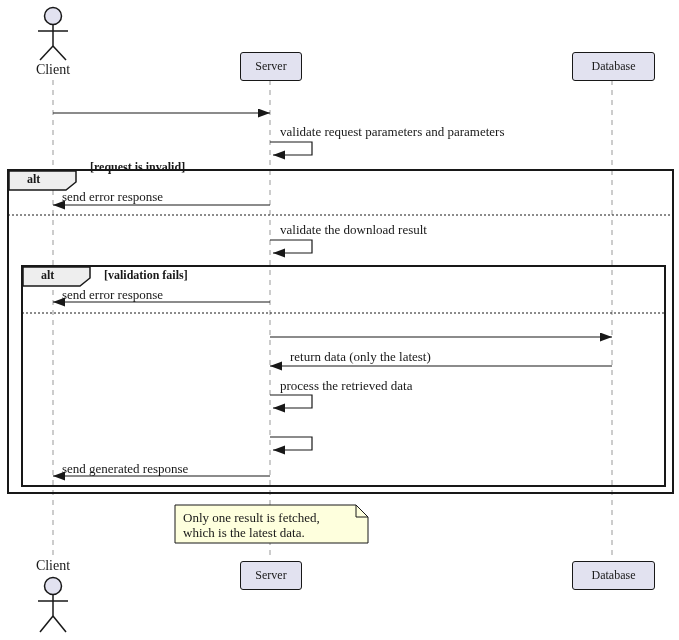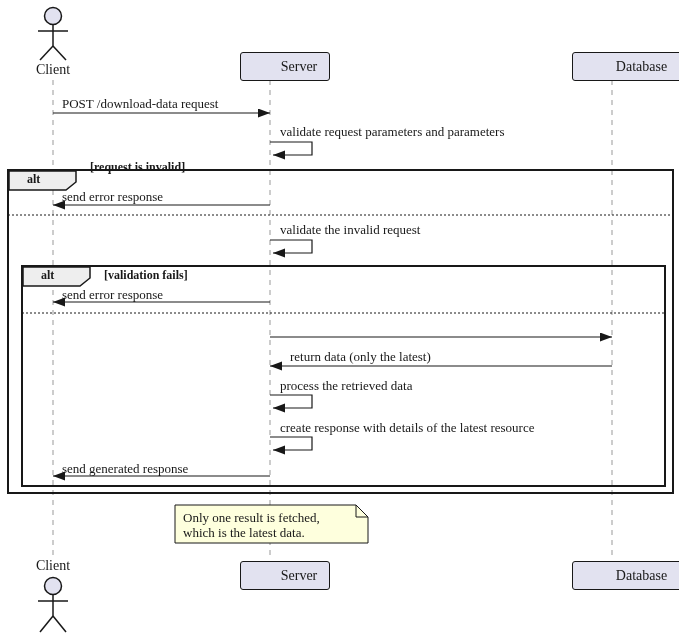--- a/index.html
+++ b/index.html
@@ -8,21 +8,21 @@
     font-family:Liberation Serif, serif;color:#181818;
   }
   .overlay{position:absolute;left:0;top:0;}
   .txt{position:absolute;white-space:nowrap;}
   .msg{font-size:13px;line-height:15px;}
   .op{font-size:12px;font-weight:bold;line-height:14px;}
   .cond{font-size:12px;font-weight:bold;line-height:14px;}
   .pname{font-size:14px;line-height:16px;text-align:center;}
   .pbox{
     position:absolute;background:#E2E2F0;border:1px solid #181818;border-radius:3px;
-    display:flex;align-items:center;justify-content:center;font-size:14px;padding-left:28px;
+    display:flex;align-items:center;justify-content:center;font-size:12px;
   }
   .note-line{font-size:13px;line-height:15px;}
 </style>
 </head>
 <body>
 
 <div class="canvas">
 
   <svg class="overlay" width="679" height="640" viewBox="0 0 679 640">
     <defs>
@@ -84,28 +84,26 @@
     <g>
       <path d="M175,505 H356 L368,517 V543 H175 Z" fill="#FEFFDD" stroke="#181818" stroke-width="1"></path>
       <path d="M356,505 V517 H368" fill="none" stroke="#181818" stroke-width="1"></path>
     </g>
   </svg>
 
   <div class="txt pname" style="left:13px;top:62px;width:80px;">Client</div>
   <div class="pbox" style="left:240px;top:52px;width:60px;height:27px;">Server</div>
   <div class="pbox" style="left:572px;top:52px;width:81px;height:27px;">Database</div>
 
-  <div class="txt msg" style="left:62px;top:96px;">POST /download-data request</div>
   <div class="txt msg" style="left:280px;top:124px;">validate request parameters and parameters</div>
   <div class="txt msg" style="left:62px;top:189px;">send error response</div>
-  <div class="txt msg" style="left:280px;top:222px;">validate the invalid request</div>
+  <div class="txt msg" style="left:280px;top:222px;">validate the download result</div>
   <div class="txt msg" style="left:62px;top:287px;">send error response</div>
   <div class="txt msg" style="left:290px;top:349px;">return data (only the latest)</div>
   <div class="txt msg" style="left:280px;top:378px;">process the retrieved data</div>
-  <div class="txt msg" style="left:280px;top:420px;">create response with details of the latest resource</div>
   <div class="txt msg" style="left:62px;top:461px;">send generated response</div>
 
   <div class="txt op" style="left:27px;top:172px;">alt</div>
   <div class="txt cond" style="left:90px;top:160px;">[request is invalid]</div>
   <div class="txt op" style="left:41px;top:268px;">alt</div>
   <div class="txt cond" style="left:104px;top:268px;">[validation fails]</div>
 
   <div class="txt note-line" style="left:183px;top:510px;">Only one result is fetched,</div>
   <div class="txt note-line" style="left:183px;top:525px;">which is the latest data.</div>
 

